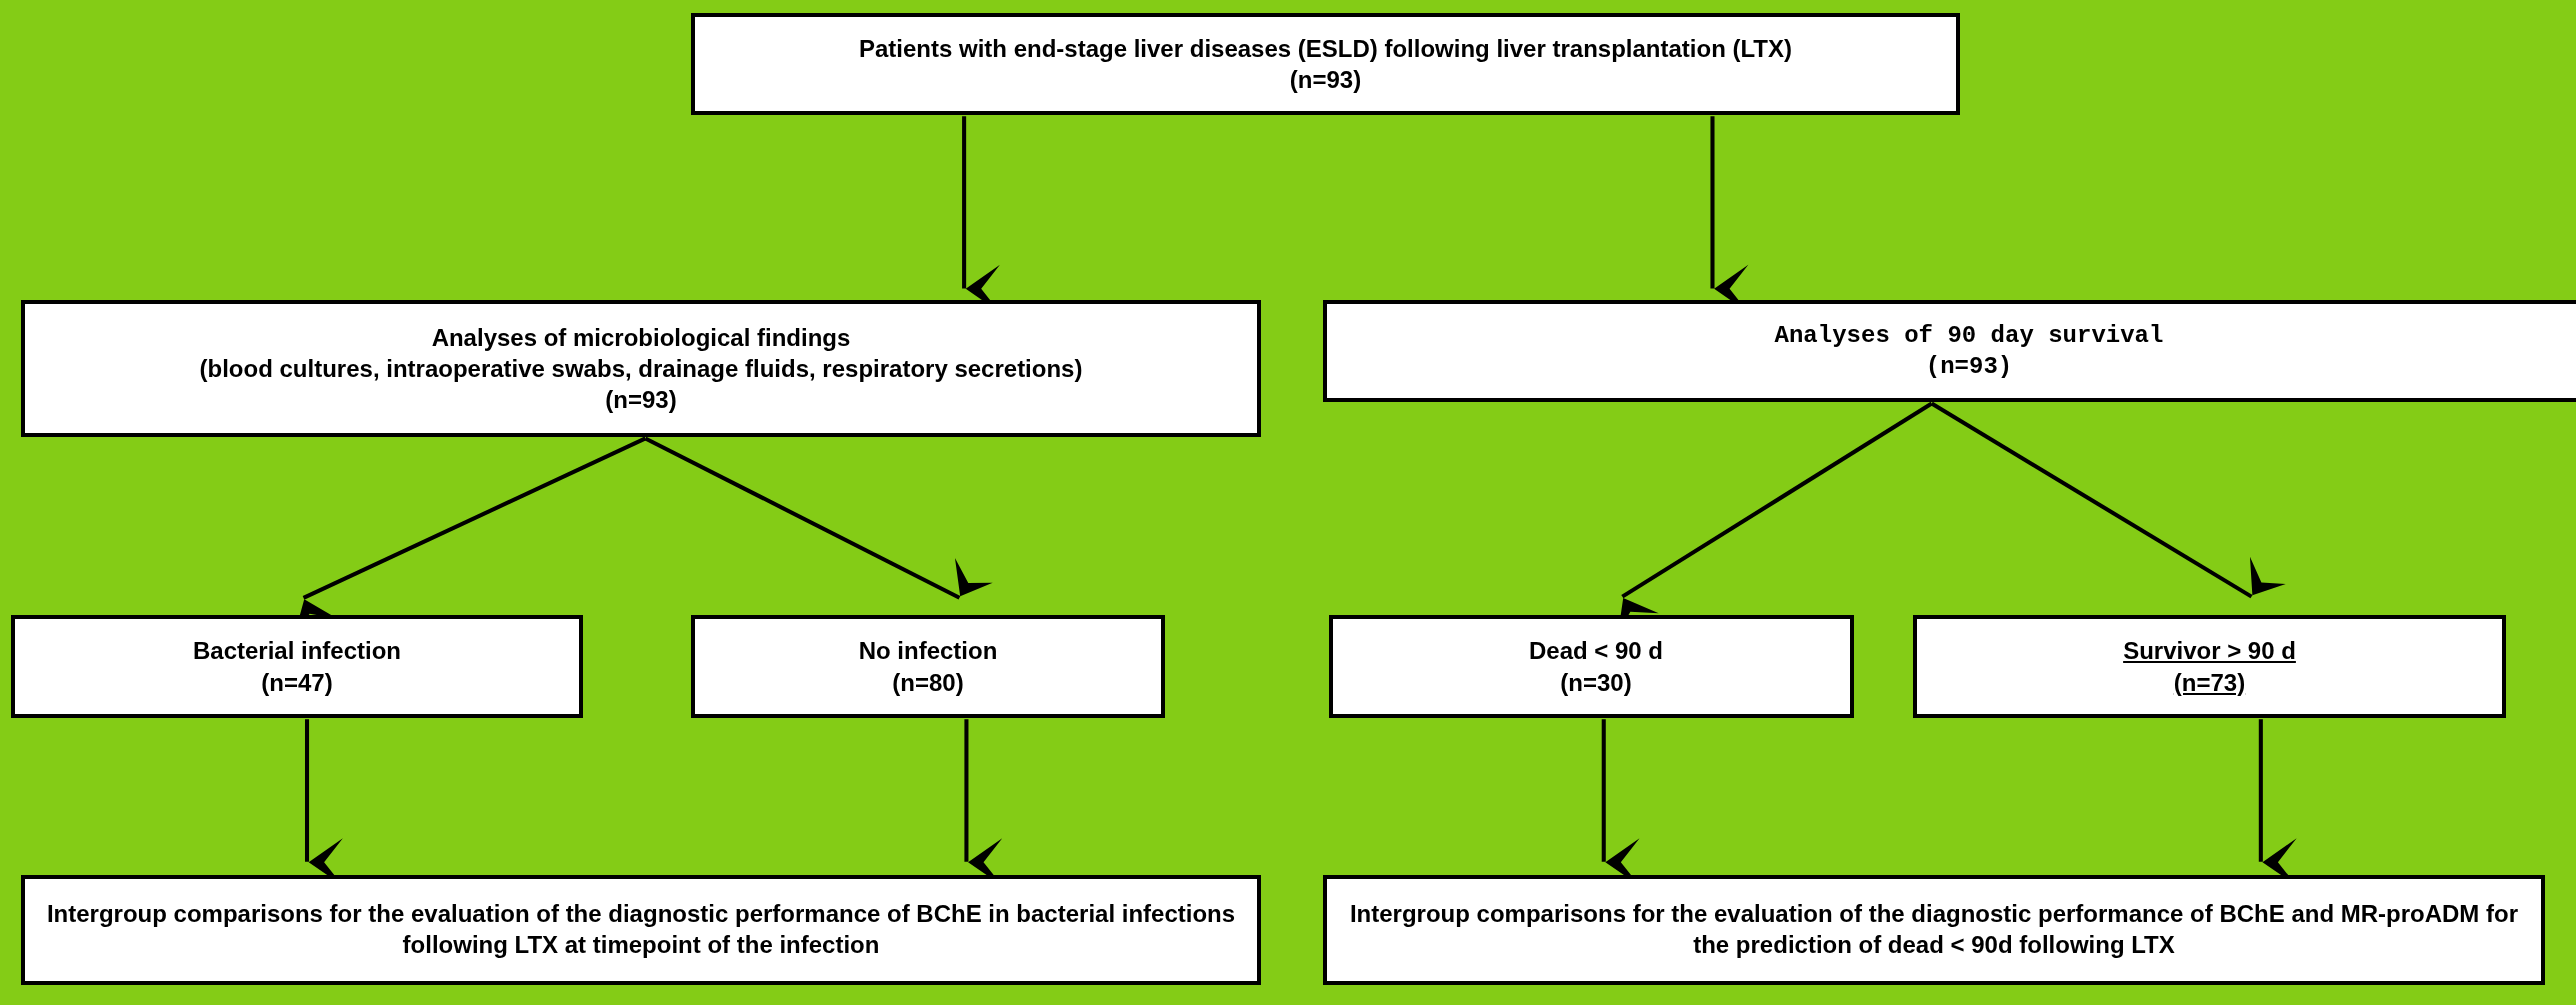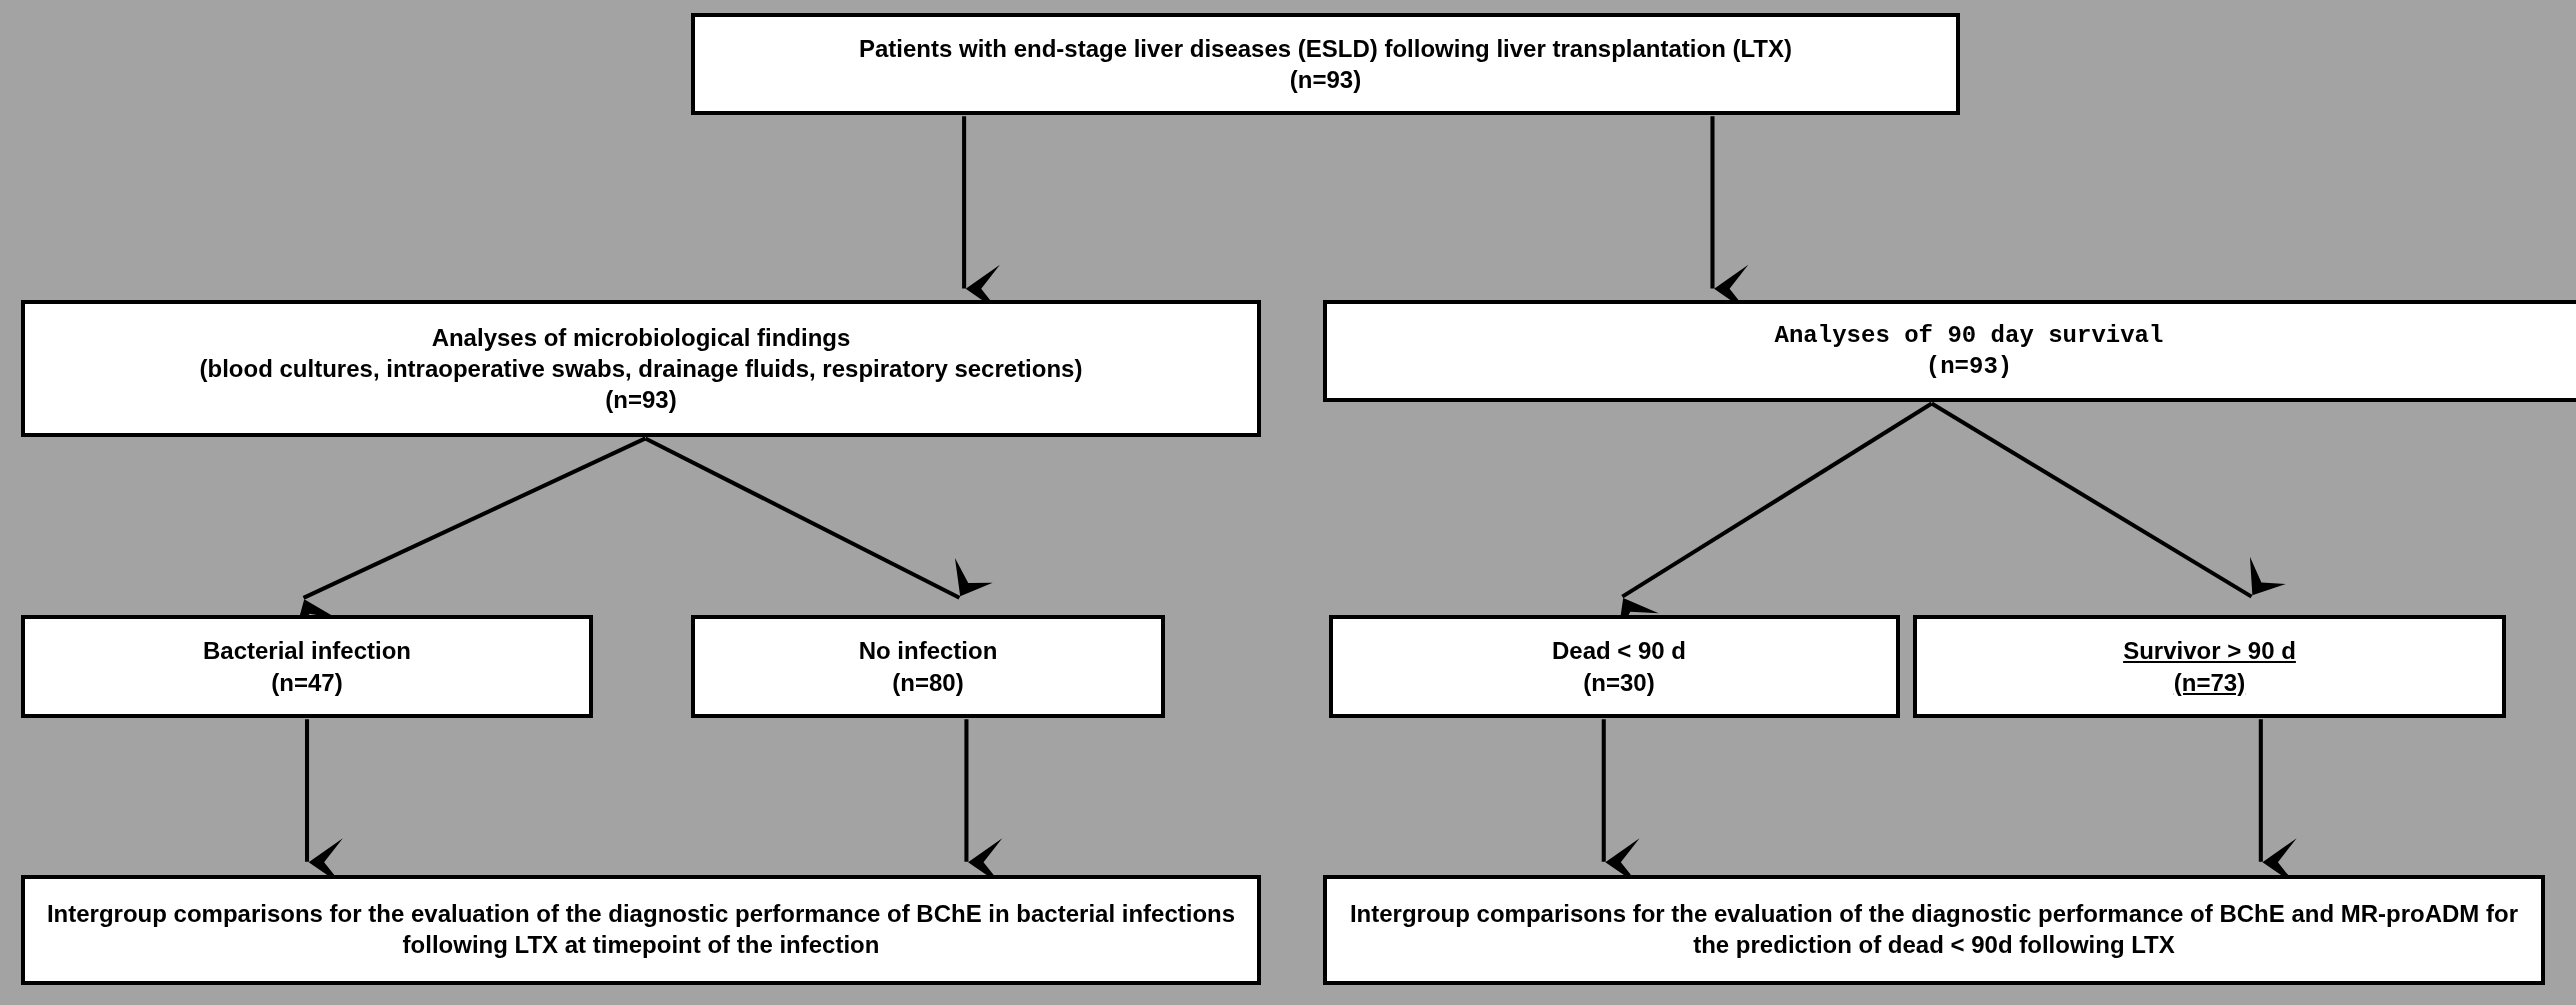--- a/index.html
+++ b/index.html
@@ -7,21 +7,21 @@
     padding: 0;
     background: #ffffff;
   }
   body {
     font-family: "Liberation Sans", sans-serif;
   }
   #canvas {
     position: relative;
     width: 2576px;
     height: 1006px;
-    background: #a3a3a3;
+    background: #84cc16;
     overflow: hidden;
   }
   .connectors {
     position: absolute;
     left: 0;
     top: 0;
     width: 2576px;
     height: 1006px;
     pointer-events: none;
   }
@@ -48,23 +48,23 @@
   .node.wrapped .line {
     white-space: normal;
     max-width: 100%;
   }
   
   #node-root      { left: 691px; top: 12.8px;   width: 1269px; height: 102px; }
   
   #node-micro     { left: 21px;   top: 300px;  width: 1240px; height: 137px; }
   #node-survival  { left: 1323px; top: 300px;  width: 1292px; height: 102px; font-family: Liberation Mono, monospace; }
   
-  #node-bacterial { left: 21px;   top: 615px; width: 572px;  height: 103px; text-align: right; }
+  #node-bacterial { left: 11px;   top: 615px; width: 572px;  height: 103px; text-align: right; }
   #node-noinf     { left: 691px; top: 615px; width: 474px;  height: 103px; }
-  #node-dead      { left: 1329px; top: 615px; width: 571px;  height: 103px; padding-left: 24px; }
+  #node-dead      { left: 1329px; top: 615px; width: 525px;  height: 103px; padding-left: 24px; }
   #node-survivor  { left: 1913px; top: 615px; width: 593px; height: 103px; text-decoration: underline; }
   
   #node-comp-left  { left: 21px;   top: 875px; width: 1240px; height: 110px; }
   #node-comp-right { left: 1323px; top: 875px; width: 1222px; height: 110px; }
   #node-comp-left .line, #node-comp-right .line { line-height: 1.28; }
 </style>
 </head>
 <body>
 
 <div id="canvas">

